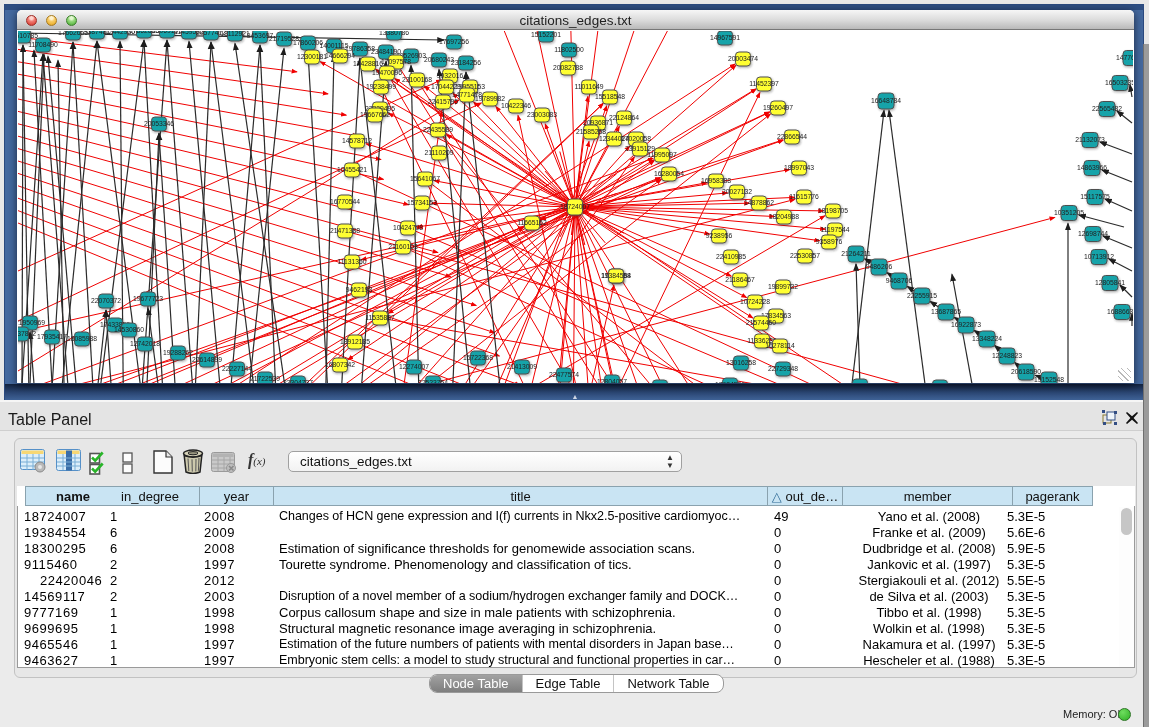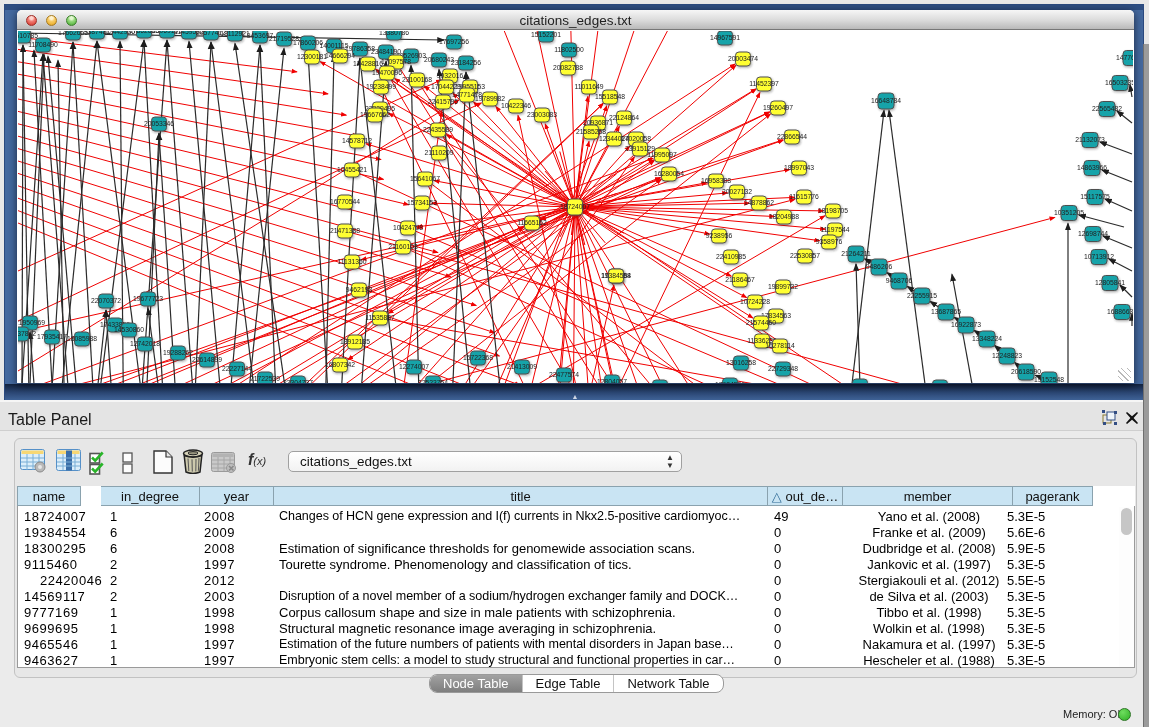--- a/index.html
+++ b/index.html
@@ -605,27 +605,27 @@
       <path d="M3.2 6.5 L5 23 Q12 26 19 23 L20.8 6.5 Q12 10 3.2 6.5 z" fill="#cdc9ad" stroke="#222" stroke-width="1.5"></path>
       <path d="M7 9.5 L7.8 22 M11 10.3 L11.3 22.6 M15 10 L14.8 22.4 M18 9 L17.4 21.8" stroke="#555" stroke-width="1"></path>
     </svg>
     <svg class="ticon" width="26" height="22" style="left:211px;top:452px" viewBox="0 0 26 22">
       <rect x="0.5" y="0.5" width="23" height="19" rx="2" fill="#c9c9c9" stroke="#9a9a9a"></rect>
       <rect x="1.5" y="1.5" width="21" height="3.5" fill="#b3b3b3"></rect>
       <path d="M1 8 h22 M1 12 h22 M1 16 h22 M7 5 v14 M13 5 v14 M19 5 v14" stroke="#a6a6a6" fill="none"></path>
       <circle cx="20" cy="16" r="4.5" fill="#bdbdbd" stroke="#999"></circle>
       <path d="M18 14 l4.5 4.5 M22.5 14 L18 18.5" stroke="#8a8a8a" stroke-width="1.6"></path>
     </svg>
-    <div class="ticon" style="left:248px;top:451px;font-size:16px;color:#333;font-style:italic;font-family:Liberation Sans, sans-serif;"><b>f</b><span style="font-size:11px">(x)</span></div>
+    <div class="ticon" style="left:248px;top:451px;font-size:16px;color:#333;font-style:italic;font-family:Liberation Serif, serif;"><b>f</b><span style="font-size:11px">(x)</span></div>
     <div id="combo">
       <span class="txt">citations_edges.txt</span>
       <span class="stp">▲<br>▼</span>
     </div>
     <div id="thead">
-      <div class="hcell" style="left:0px;width:64px;border-left:1px solid #8aa2ae;">name</div>
+      <div class="hcell" style="left:8px;width:96px;border-left:1px solid #8aa2ae;font-weight:bold;">name</div>
       <div class="hcell" style="left:84px;width:99px;">in_degree</div>
       <div class="hcell" style="left:183px;width:74px;">year</div>
       <div class="hcell" style="left:257px;width:494px;">title</div>
       <div class="hcell" style="left:751px;width:75px;"><span style="color:#2e6a96">△</span> out_de…</div>
       <div class="hcell" style="left:826px;width:170px;">member</div>
       <div class="hcell" style="left:996px;width:80px;">pagerank</div>
     </div>
     <div id="tbody"></div>
     <div class="trow" style="top:509px">
 <span class="num" style="left:24px">18724007</span>

